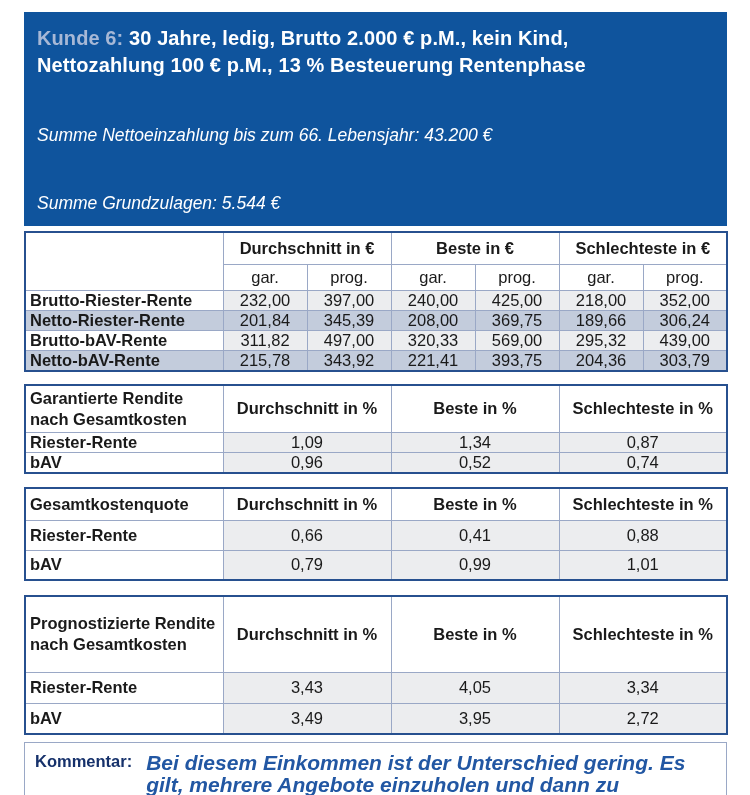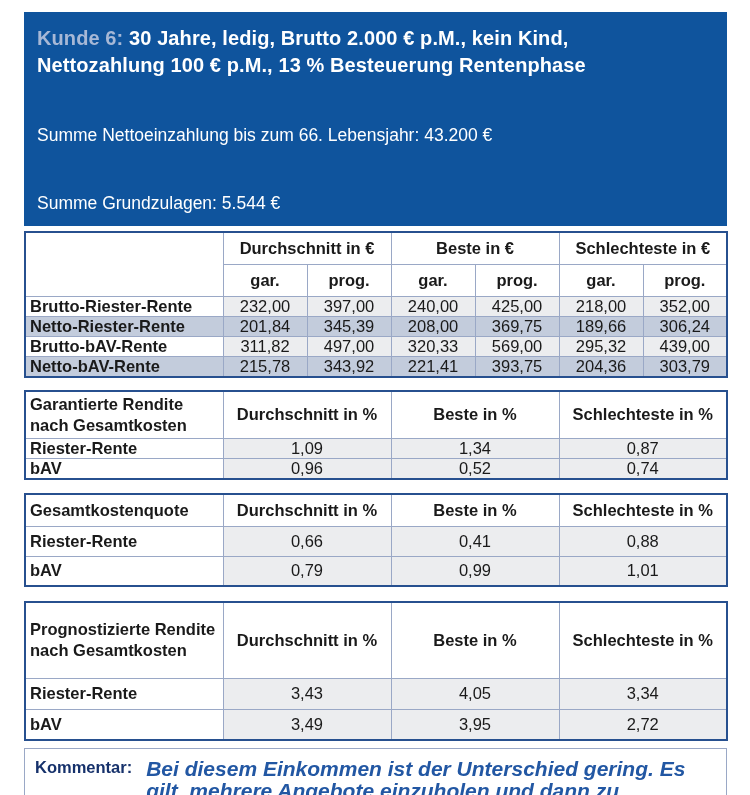--- a/index.html
+++ b/index.html
@@ -16,37 +16,37 @@
   html,body{margin:0;padding:0;background:#fff;}
   body{width:750px;height:795px;font-family:"Liberation Sans",sans-serif;color:var(--text);}
   .page{position:relative;width:750px;height:795px;overflow:hidden;}
   .content{position:absolute;left:24px;top:12px;width:703px;}
 
   
   .header-box{background:var(--brand_blue);color:#fff;padding:13px 14px 11px 13px;box-sizing:border-box;}
   .hb-line{font-weight:bold;font-size:20px;line-height:27px;letter-spacing:0.1px;}
   .hb-customer{color:var(--customer_label);}
   .hb-summaries{margin-top:6px;}
-  .hb-summary{font-size:17.5px;line-height:23px;font-weight:normal;margin-top:45px;}
+  .hb-summary{font-style:italic;font-size:17.5px;line-height:23px;font-weight:normal;margin-top:45px;}
 
   
   table.tbl{border-collapse:collapse;width:703px;table-layout:fixed;margin-top:12px;background:#fff;}
   table.t1{margin-top:5px;}
   table.t3b{margin-top:13px;}
   table.t4{margin-top:14px;}
   .tbl td{border:1px solid var(--border_light);vertical-align:middle;font-size:16.5px;color:var(--text);padding:0 4px;box-sizing:border-box;}
   table.tbl{border:2px solid var(--border_dark);}
   .gb{border-left:2px solid var(--border_dark);}
   .c-lbl{width:198px;}
   .c-v6{width:84px;}
   .c-v3{width:168px;}
 
   .grp,.sub{text-align:center;background:#fff;}
   .grp{font-weight:bold;height:32px;}
-  .sub{font-weight:bold;height:32px;font-size:16px;}
+  .sub{font-weight:normal;height:26px;font-size:16px;}
   .hdr3{font-weight:bold;text-align:center;background:#fff;}
   .title-cell{font-weight:bold;text-align:left;padding:6px 8px;line-height:21px;background:#fff;font-size:17px;}
   .lbl-cell{font-weight:bold;text-align:left;padding:0 6px 0 8px;background:#fff;}
   .val{text-align:center;background:var(--cell_gray);font-weight:normal;}
   tr.hl .val, tr.hl .lbl-cell{background:var(--row_highlight);}
   tr.r32 td{height:18px;}
   tr.r30 td{height:30px;}
   tr.r31 td{height:31px;}
   .t2-head td{height:48px;}
   .t3-head td{height:32px;}

